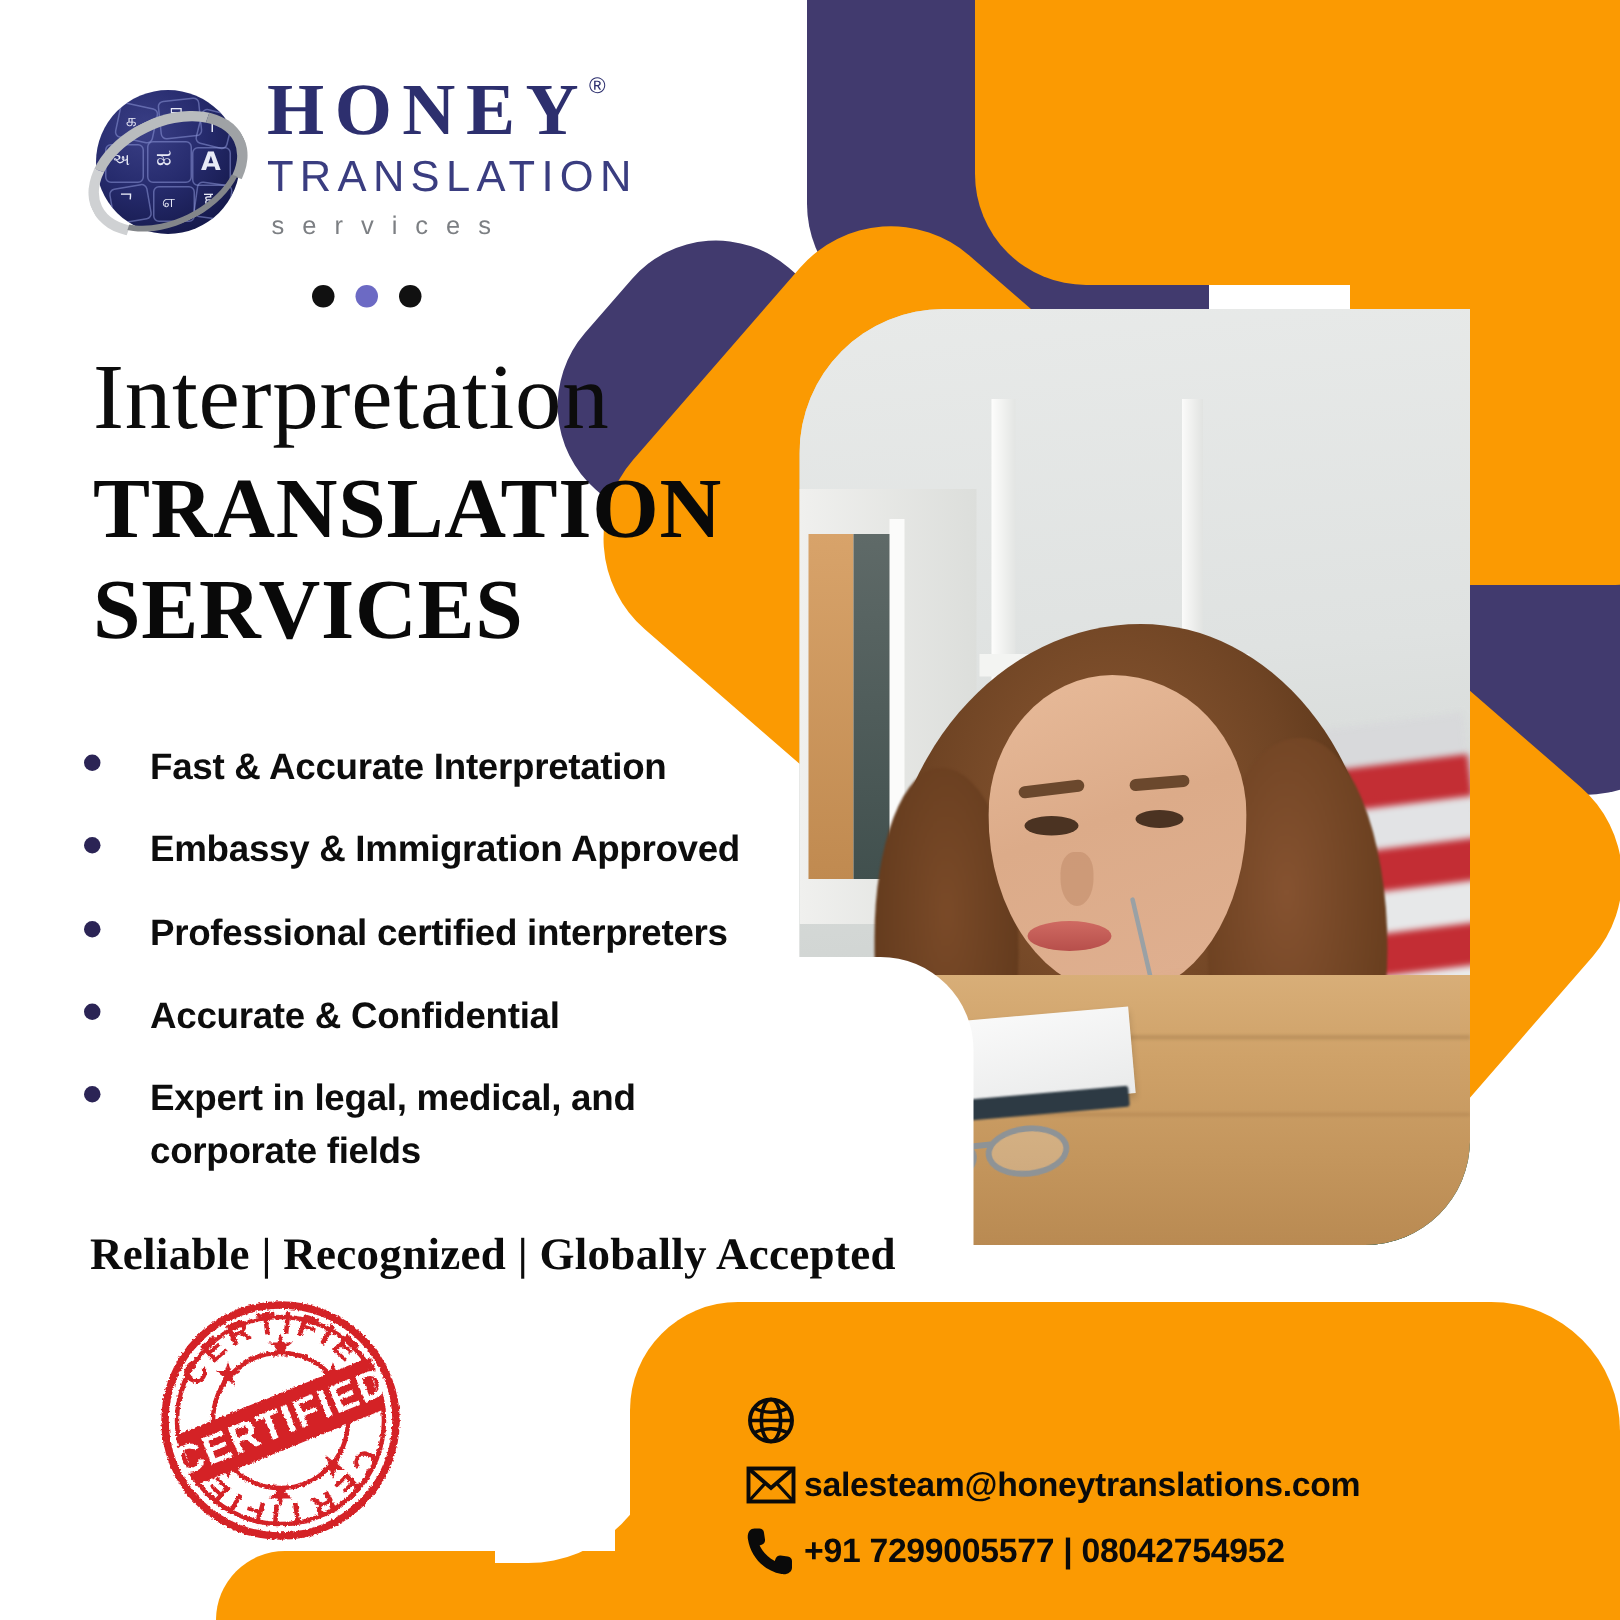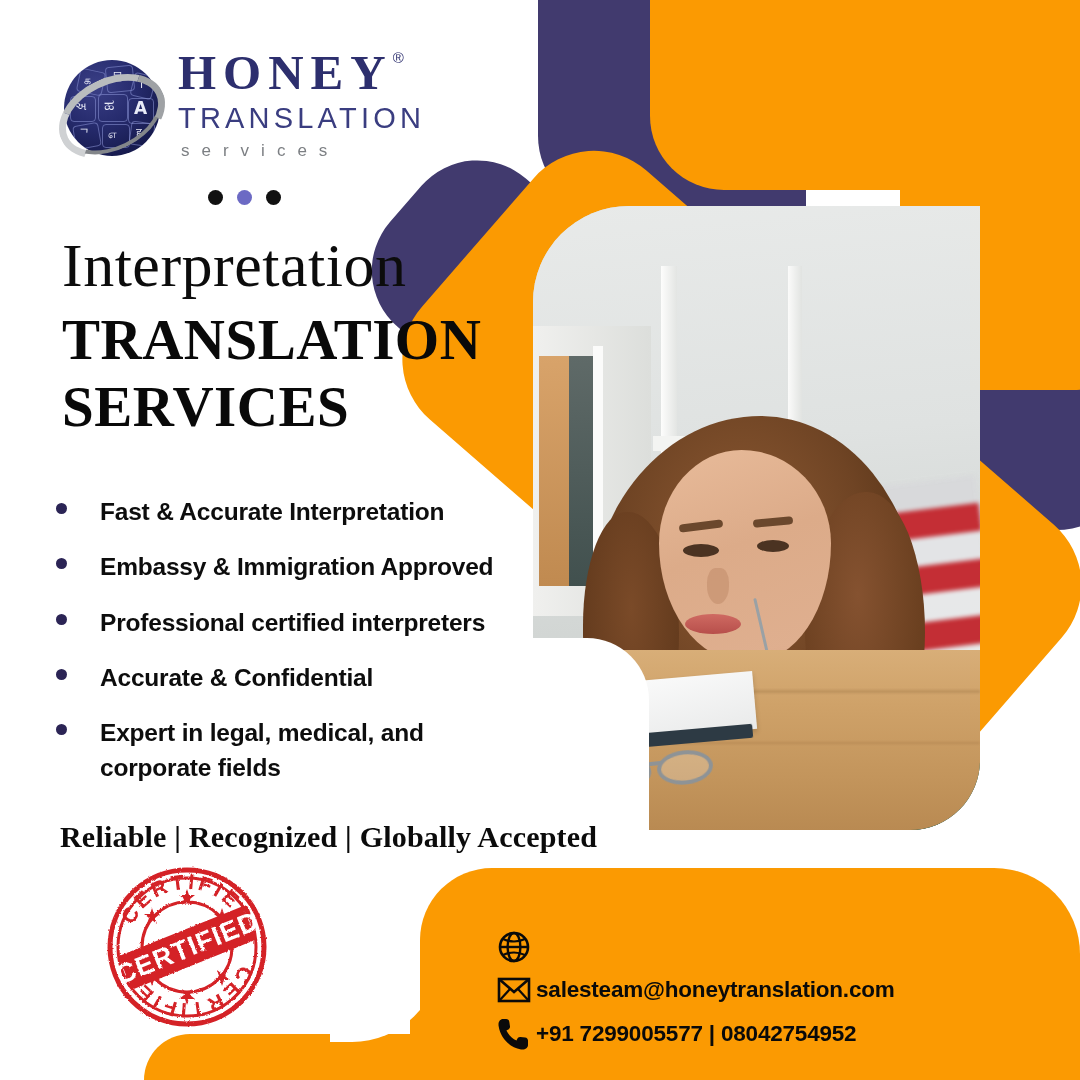--- a/index.html
+++ b/index.html
@@ -441,21 +441,21 @@
     </div>
 
     <div class="contact-row">
       <span class="contact-icon">
         <svg width="34" height="28" viewBox="0 0 34 28" aria-hidden="true">
           <rect x="2" y="3" width="30" height="22" fill="none" stroke="#0a0a0a" stroke-width="2.6"></rect>
           <path d="M2 3 L17 16 L32 3" fill="none" stroke="#0a0a0a" stroke-width="2.6"></path>
           <path d="M2 25 L13 13 M32 25 L21 13" fill="none" stroke="#0a0a0a" stroke-width="2.2"></path>
         </svg>
       </span>
-      <span class="contact-text">salesteam@honeytranslation.com</span>
+      <span class="contact-text">salesteam@honeytranslations.com</span>
     </div>
 
     <div class="contact-row">
       <span class="contact-icon">
         <svg width="34" height="36" viewBox="0 0 34 36" aria-hidden="true">
           <path d="M6 3 C3 3 1 6 1.6 10 C3.6 22 12 31 24 33.4 C28 34 31 32 31 29 L31 24.6
                    C31 23 29.8 21.8 28.2 21.6 L23.4 21 C22 20.8 20.7 21.6 20.2 22.9 L19.5 24.6
                    C15 22.3 11.6 18.9 9.4 14.4 L11.2 13.6 C12.5 13 13.2 11.7 13 10.4 L12.3 5.7
                    C12.1 4.1 10.8 3 9.2 3 Z" fill="#0a0a0a"></path>
         </svg>

